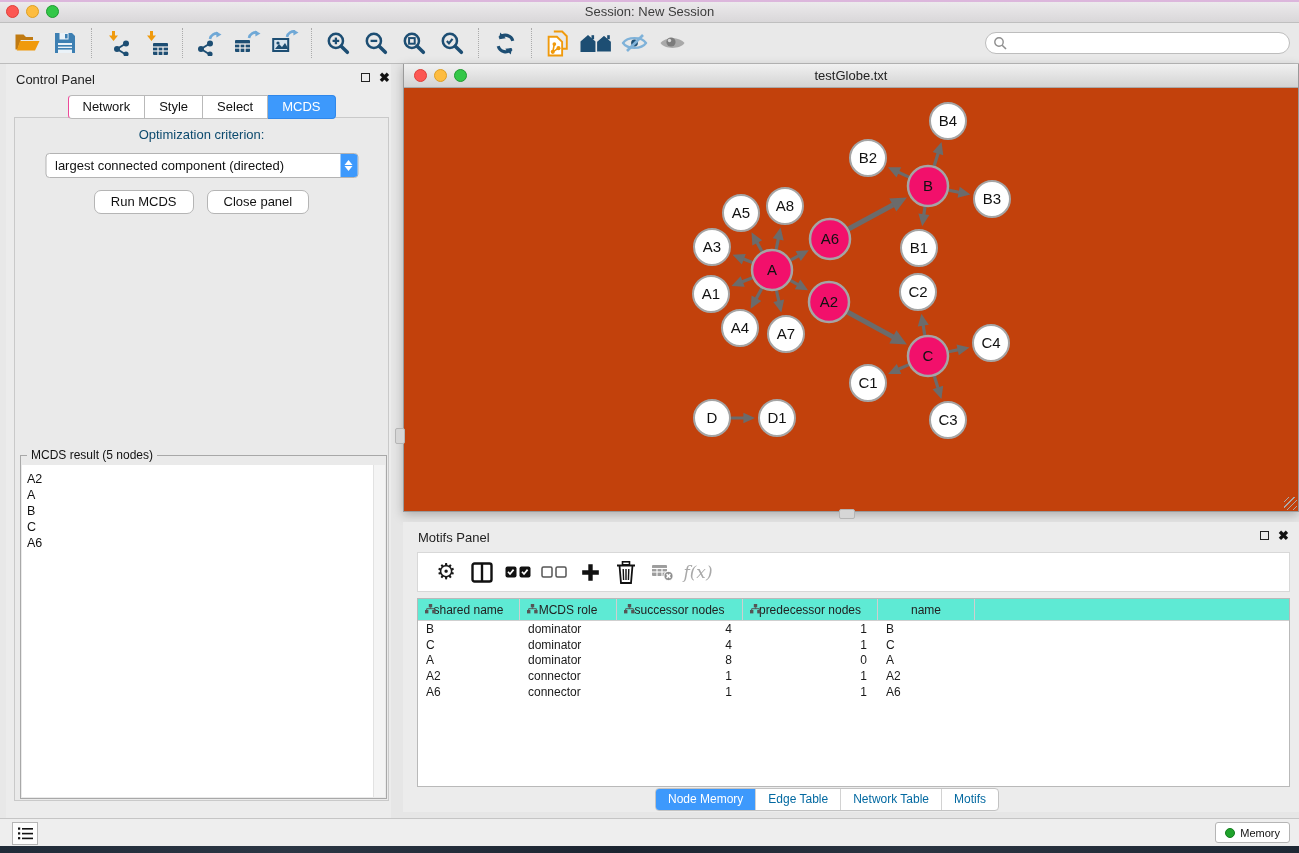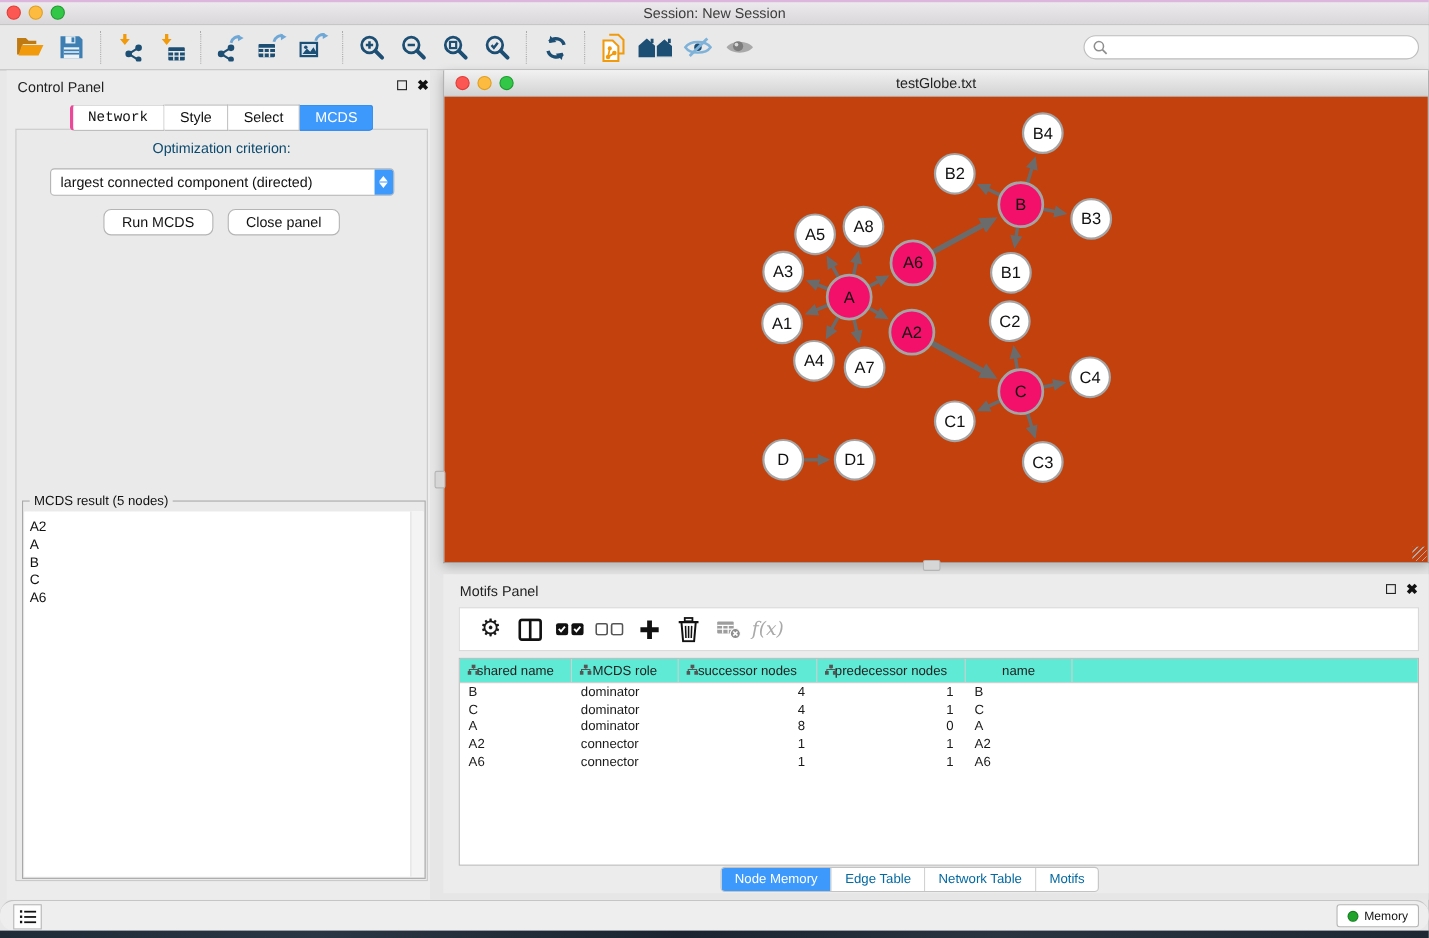--- a/index.html
+++ b/index.html
@@ -24,21 +24,21 @@
   #main{position:absolute;top:64px;left:0;right:0;height:754px;}
   
   #control-panel{position:absolute;left:6px;top:0;width:391px;height:100%;background:#ececec;}
   .panel-header{position:relative;height:28px;}
   .panel-title{position:absolute;left:10px;top:8px;font-size:13px;color:#222;}
   .ph-icons{position:absolute;right:7px;top:8px;display:flex;gap:9px;align-items:center;}
   .float-ic{width:9px;height:9px;border:1.5px solid #222;box-sizing:border-box;}
   .close-ic{font-size:13px;font-weight:bold;line-height:11px;color:#111;}
   #cp-tabs{position:absolute;top:31px;left:50%;transform:translateX(-50%);display:flex;z-index:2;}
   .cp-tab{background:#fff;border:1px solid #b9b9b9;border-left:none;padding:3px 14px 4px;font-size:13px;color:#111;}
-  .cp-tab:first-child{border-left:3px solid #ec4899;border-radius:4px 0 0 4px;font-family:Liberation Mono, monospace;}
+  .cp-tab:first-child{border-left:1px solid #ec4899;border-radius:4px 0 0 4px;}
   .cp-tab:last-child{border-radius:0 4px 4px 0;}
   .cp-tab.active{background:#3d99fc;border-color:#2f87ea;color:#fff;}
   #cp-box{position:absolute;left:8px;right:8px;top:53px;height:684px;background:#eaeaea;border:1px solid #c9c9c9;box-sizing:border-box;}
   #opt-label{position:absolute;top:63px;left:0;right:0;text-align:center;font-size:13px;color:#0c4a6e;}
   #criterion{position:absolute;top:89px;left:50%;transform:translateX(-50%);width:313px;height:25px;background:#fff;border:1px solid #b3b3b3;border-radius:4px;box-sizing:border-box;display:flex;align-items:center;}
   #criterion .val{flex:1;font-size:13px;padding-left:9px;color:#111;white-space:nowrap;overflow:hidden;}
   #criterion .stepper{width:17px;height:23px;background:#3d99fc;border-radius:0 3px 3px 0;display:flex;flex-direction:column;align-items:center;justify-content:center;gap:1px;}
   .tri-up{width:0;height:0;border-left:4px solid transparent;border-right:4px solid transparent;border-bottom:5px solid #fff;}
   .tri-dn{width:0;height:0;border-left:4px solid transparent;border-right:4px solid transparent;border-top:5px solid #fff;}
   #cp-buttons{position:absolute;top:126px;left:0;right:0;display:flex;justify-content:center;gap:13px;}
@@ -70,21 +70,21 @@
   .th{display:flex;align-items:center;justify-content:center;gap:5px;border-right:1px solid #cfcfcf;font-size:12px;color:#222;box-sizing:border-box;position:relative;}
   .th .tree-ic{position:absolute;left:7px;top:5px;}
   .th.filler{flex:1;border-right:none;}
   .tr{display:flex;height:15.7px;align-items:center;}
   .td{font-size:12px;box-sizing:border-box;white-space:nowrap;overflow:hidden;}
   #tp-tabs{position:absolute;left:252px;top:266px;display:flex;background:#fff;border:1px solid #c3c3c3;border-radius:4px;overflow:hidden;}
   .tp-tab{padding:3px 12px 4px;font-size:12px;color:#0369a1;border-left:1px solid #d2d2d2;}
   .tp-tab:first-child{border-left:none;}
   .tp-tab.active{background:#3d99fc;color:#fff;}
   
-  #status-bar{position:absolute;top:818px;left:0;right:0;height:27px;background:#eeeeee;border-top:1px solid #c5c5c5;border-radius:13px;}
+  #status-bar{position:absolute;top:818px;left:0;right:0;height:27px;background:#eeeeee;border-top:1px solid #c5c5c5;}
   #list-btn{position:absolute;left:12px;top:3px;width:24px;height:21px;background:#fdfdfd;border:1px solid #b5b5b5;display:flex;align-items:center;justify-content:center;}
   #memory-btn{position:absolute;right:9px;top:3px;height:21px;background:#fff;border:1px solid #b5b5b5;border-radius:3px;display:flex;align-items:center;gap:5px;padding:0 9px;box-sizing:border-box;}
   #memory-btn .dot{width:10px;height:10px;border-radius:50%;background:#1fa32b;border:1px solid #147d1f;box-sizing:border-box;}
   #memory-btn .lbl{font-size:11px;color:#111;}
   #desk-strip{position:absolute;top:846px;left:0;right:0;height:7px;background:linear-gradient(90deg,#202b38,#2b3644 22%,#1b2430 48%,#2a3441 70%,#1e2834);}
   svg{display:block;}
 </style>
 </head>
 <body>
 

